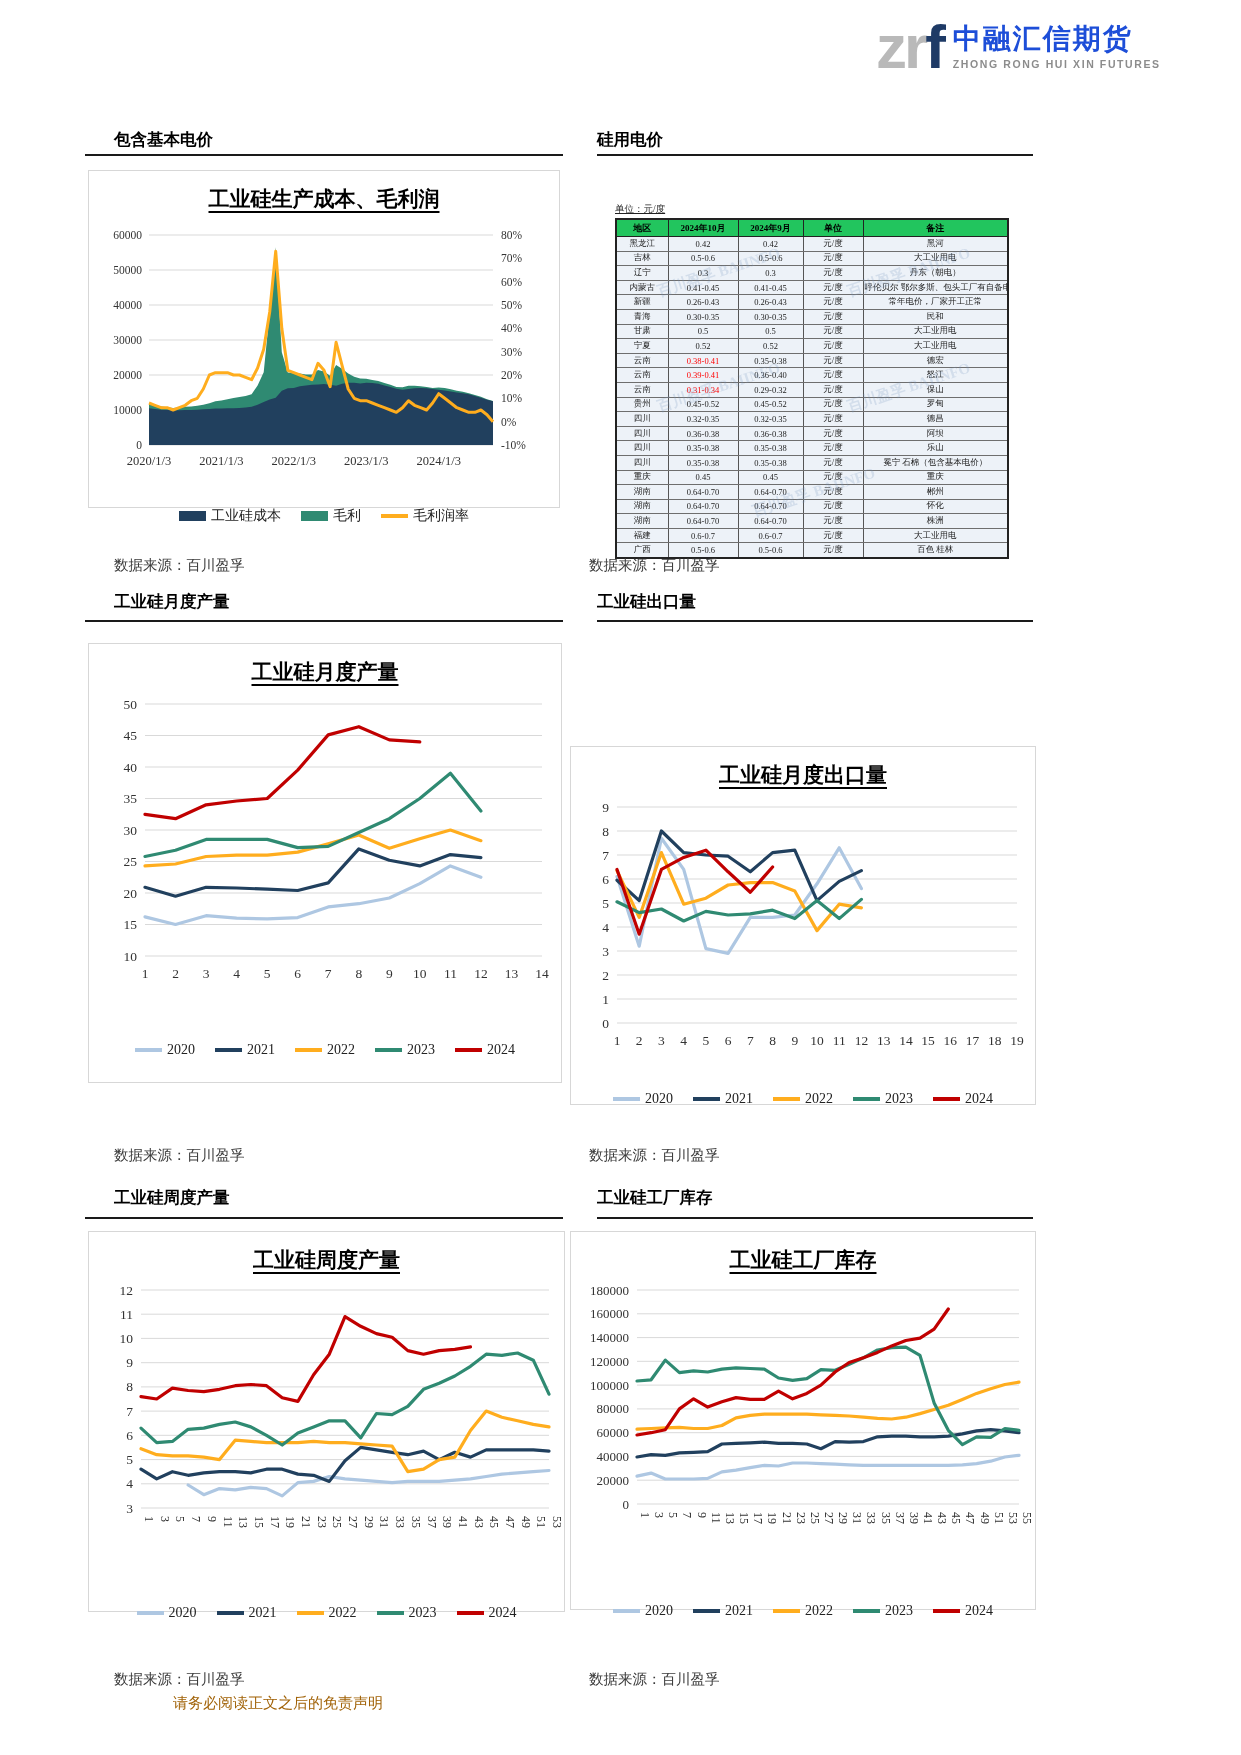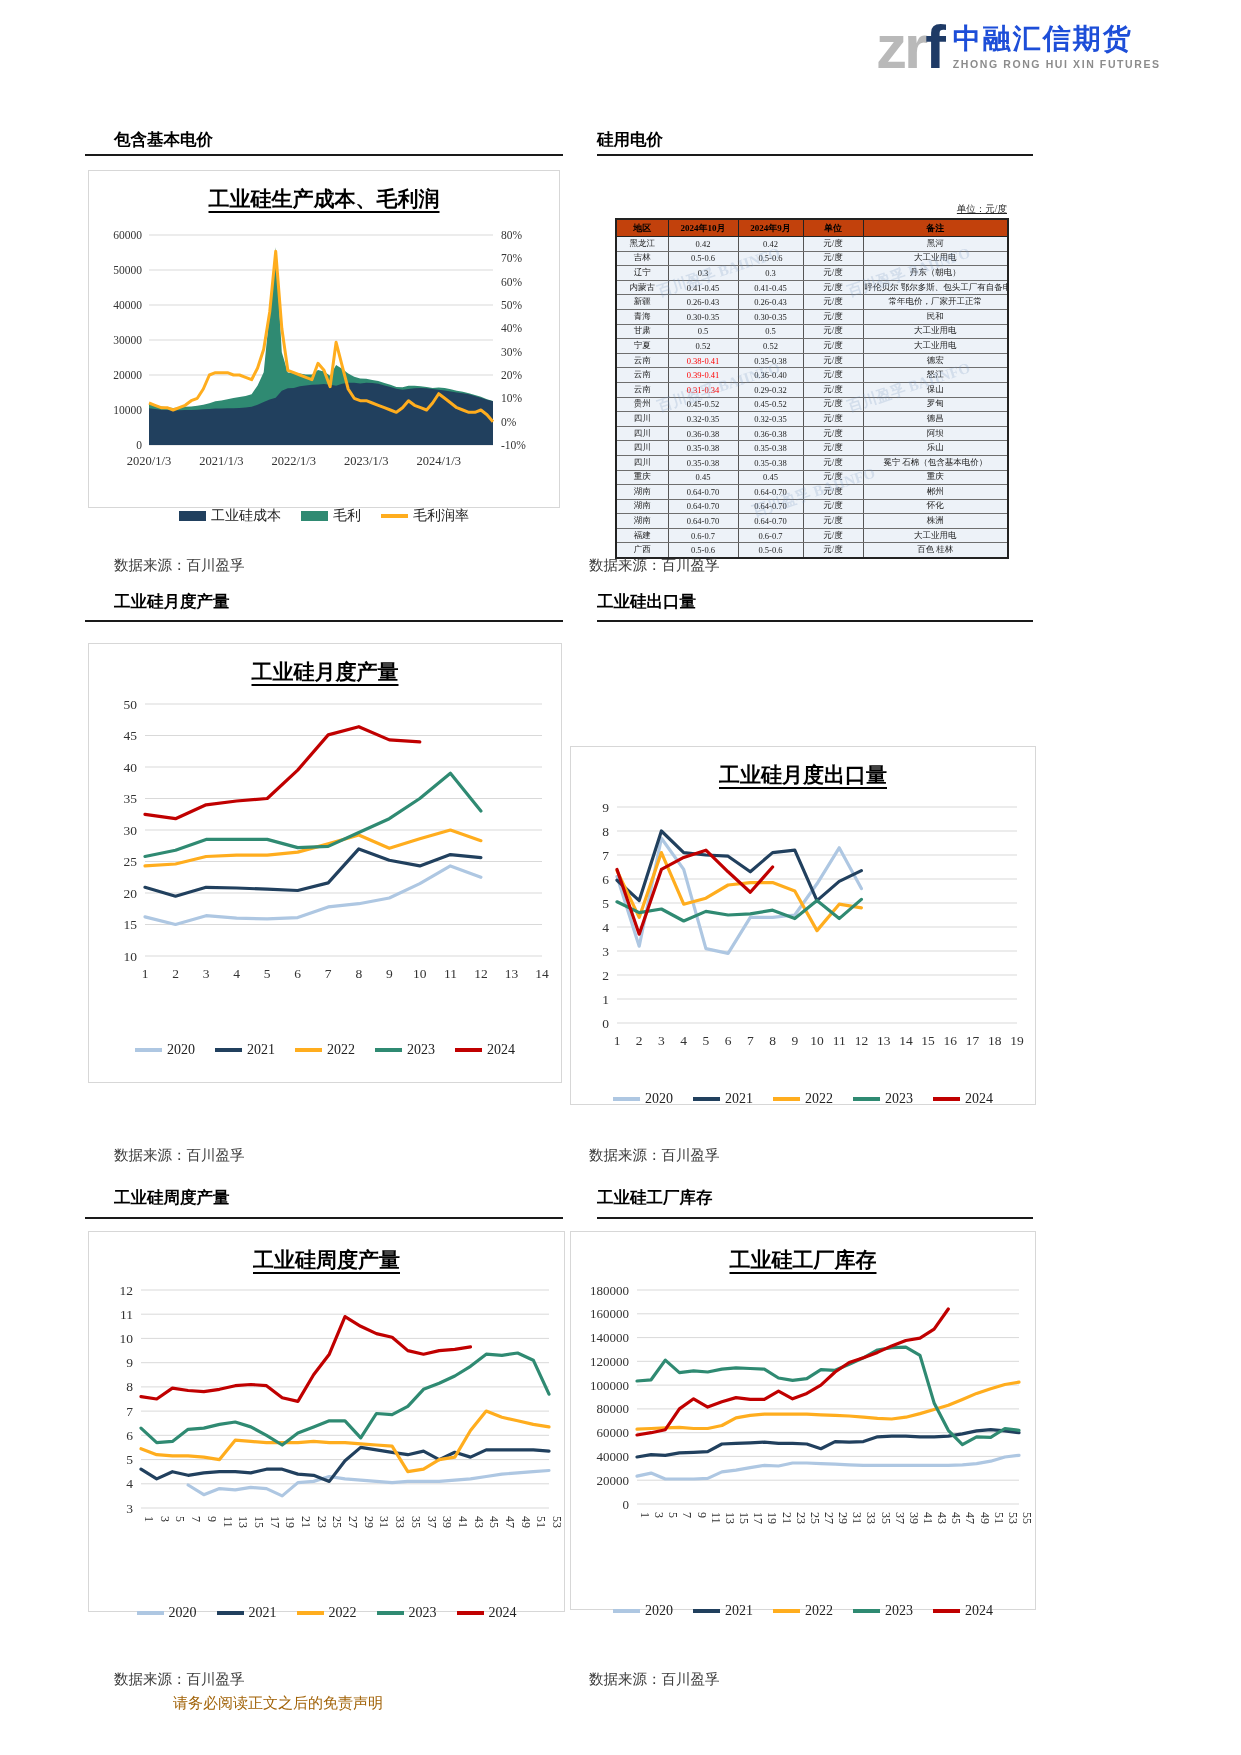--- a/index.html
+++ b/index.html
@@ -21,23 +21,23 @@
   
   .chart-box{position:absolute;border:1px solid #d7d7d7;background:#fff;box-sizing:border-box;}
   .chart-title{text-align:center;font-weight:bold;font-size:21px;color:#000;
                text-decoration:underline;text-underline-offset:5px;margin-top:14px;margin-bottom:8px;}
   .legend{display:flex;justify-content:center;align-items:center;gap:20px;font-size:14px;color:#222;margin-top:14px;}
   .legend .item{display:flex;align-items:center;gap:5px;}
   .legend .sw{display:inline-block;}
   svg text{font-family:"Liberation Serif",serif;}
   
   #power-table-wrap{position:absolute;left:615px;top:203px;width:392px;}
-  #power-unit-note{font-size:9.5px;color:#222;text-decoration:underline;margin-bottom:2px;text-align:right;}
+  #power-unit-note{font-size:9.5px;color:#222;text-decoration:underline;margin-bottom:2px;}
   #power-table{border-collapse:collapse;table-layout:fixed;width:392px;border:2px solid #222;}
-  #power-table th{background:#c2410c;font-size:9px;font-weight:bold;color:#000;
+  #power-table th{background:#22c55e;font-size:9px;font-weight:bold;color:#000;
                   border:1.5px solid #222;height:16px;padding:0 1px;}
   #power-table td{font-size:8.5px;color:#1c1c1c;text-align:center;height:13.6px;padding:0 1px;
                   border-left:1px solid #555;border-right:1px solid #555;border-bottom:1px solid #6e6e6e;
                   background:#edf2f8;overflow:hidden;white-space:nowrap;}
   .wm{position:absolute;font-size:15px;font-weight:bold;color:rgba(120,150,190,0.22);
       transform:rotate(-18deg);pointer-events:none;white-space:nowrap;}
 </style>
 </head>
 <body>
 

